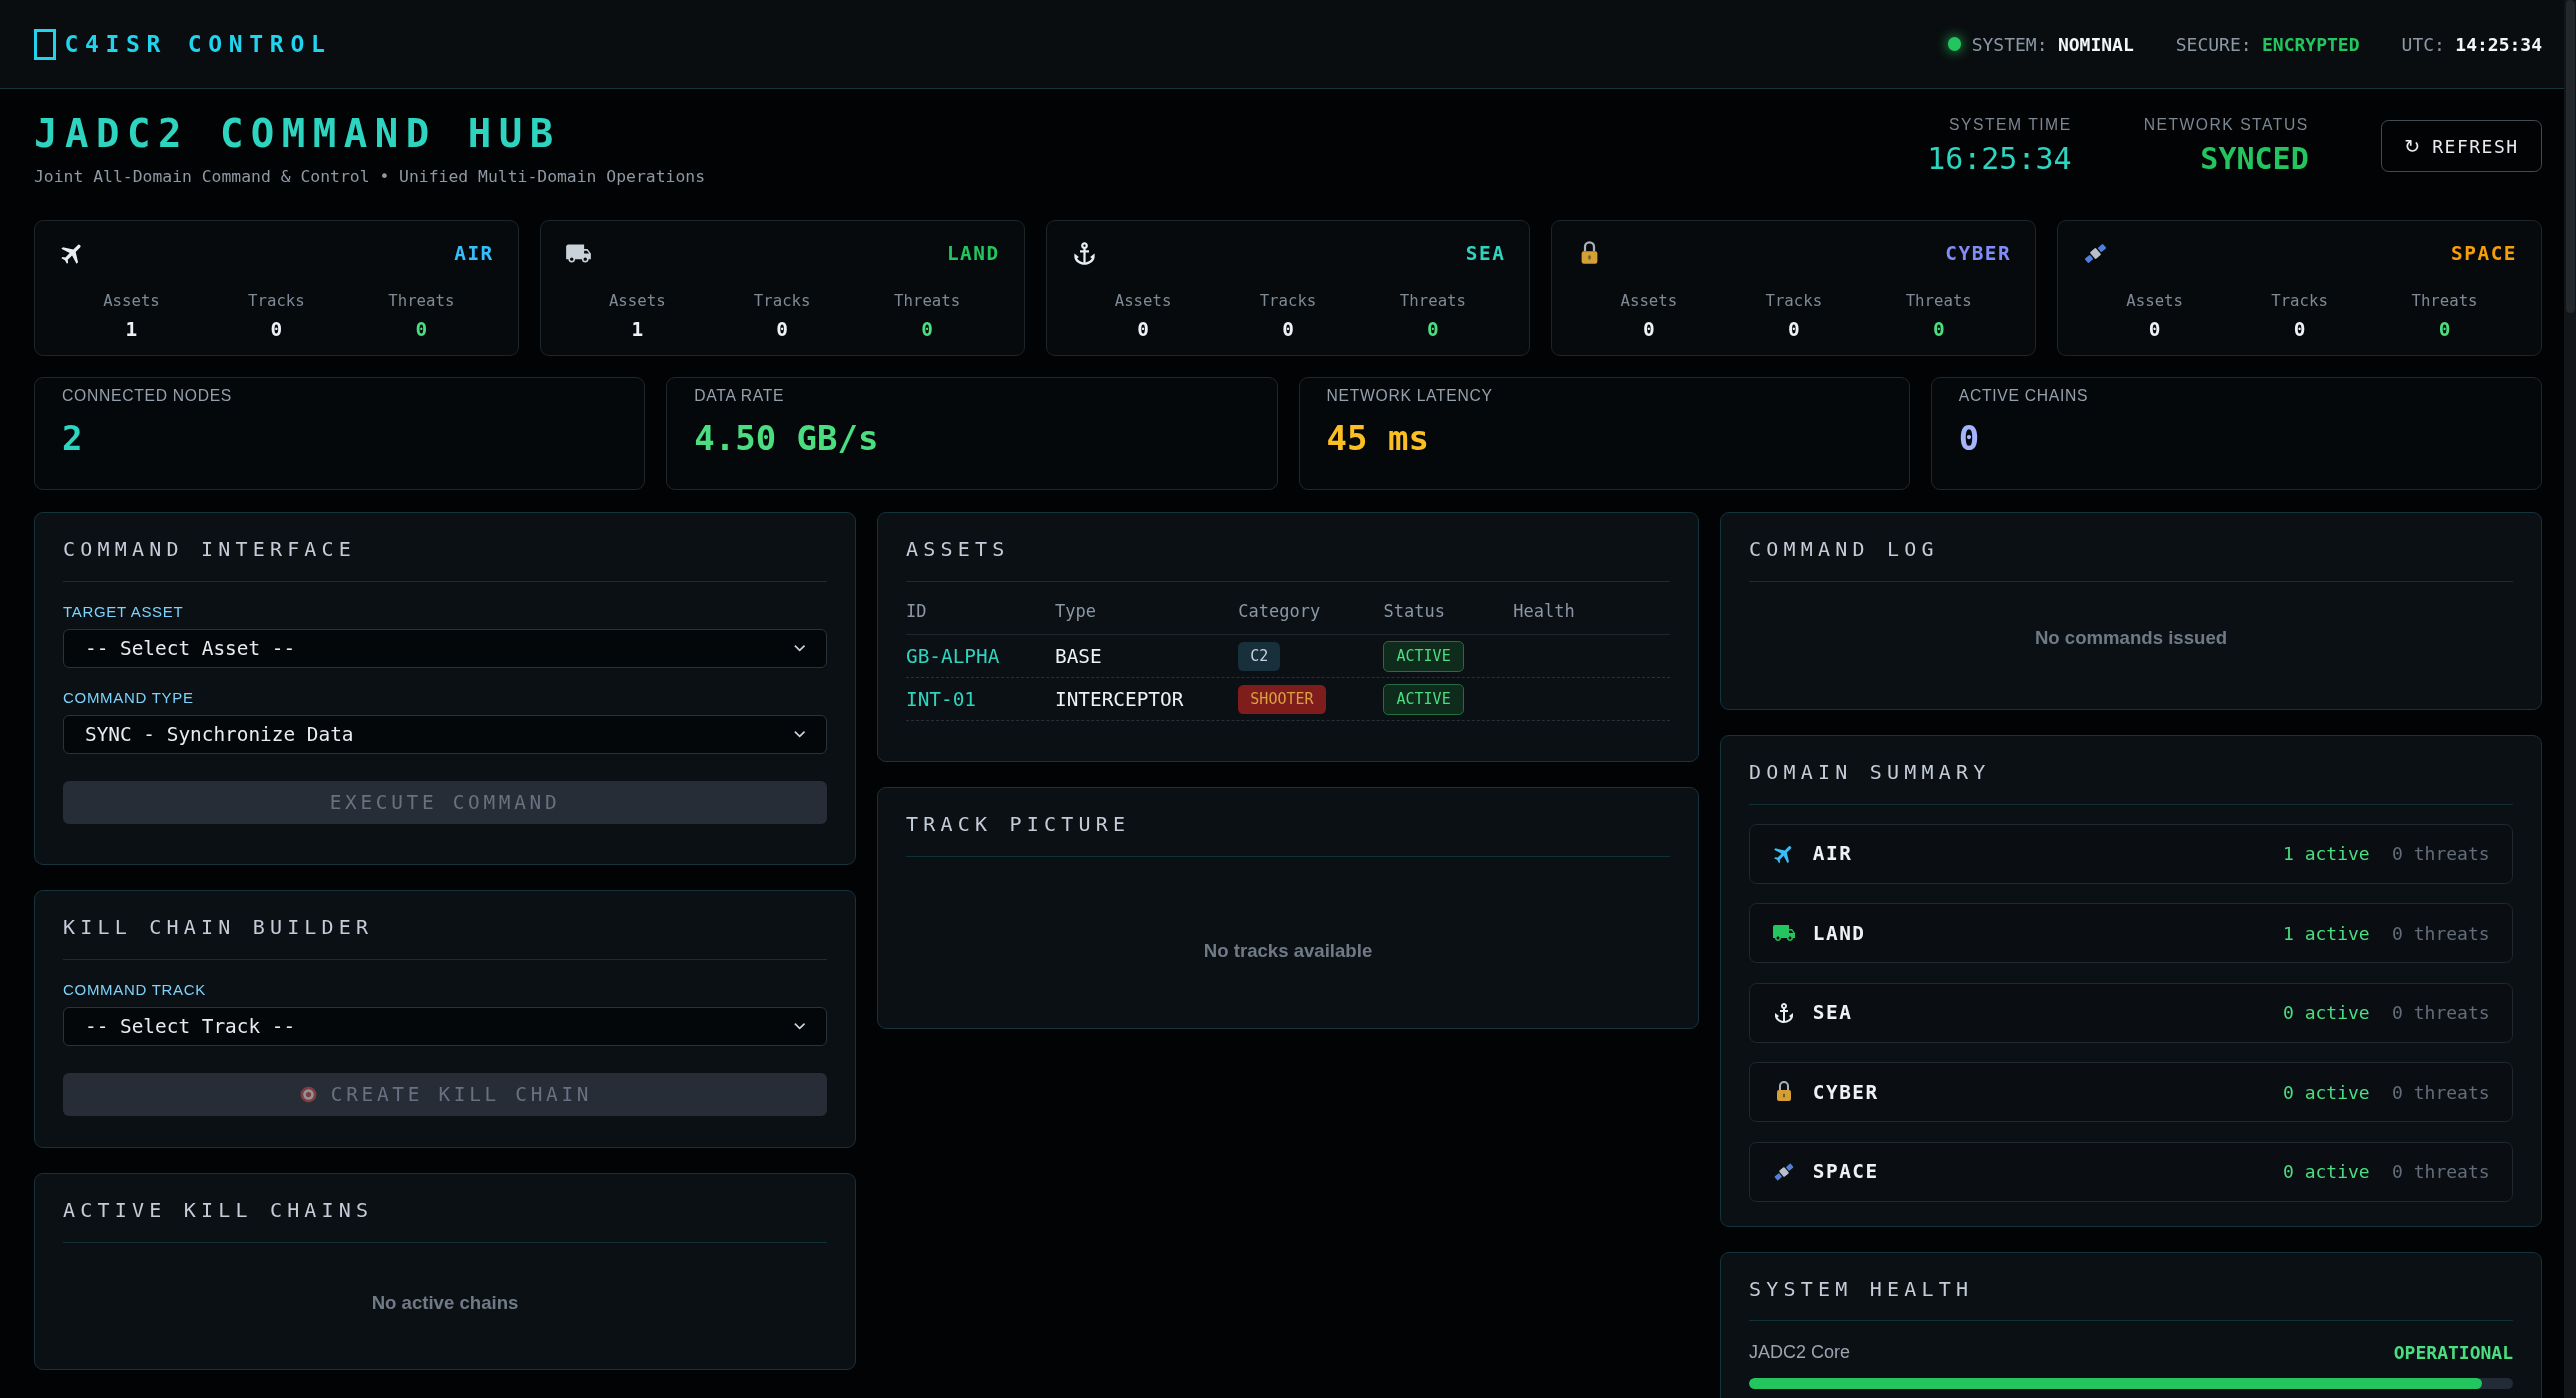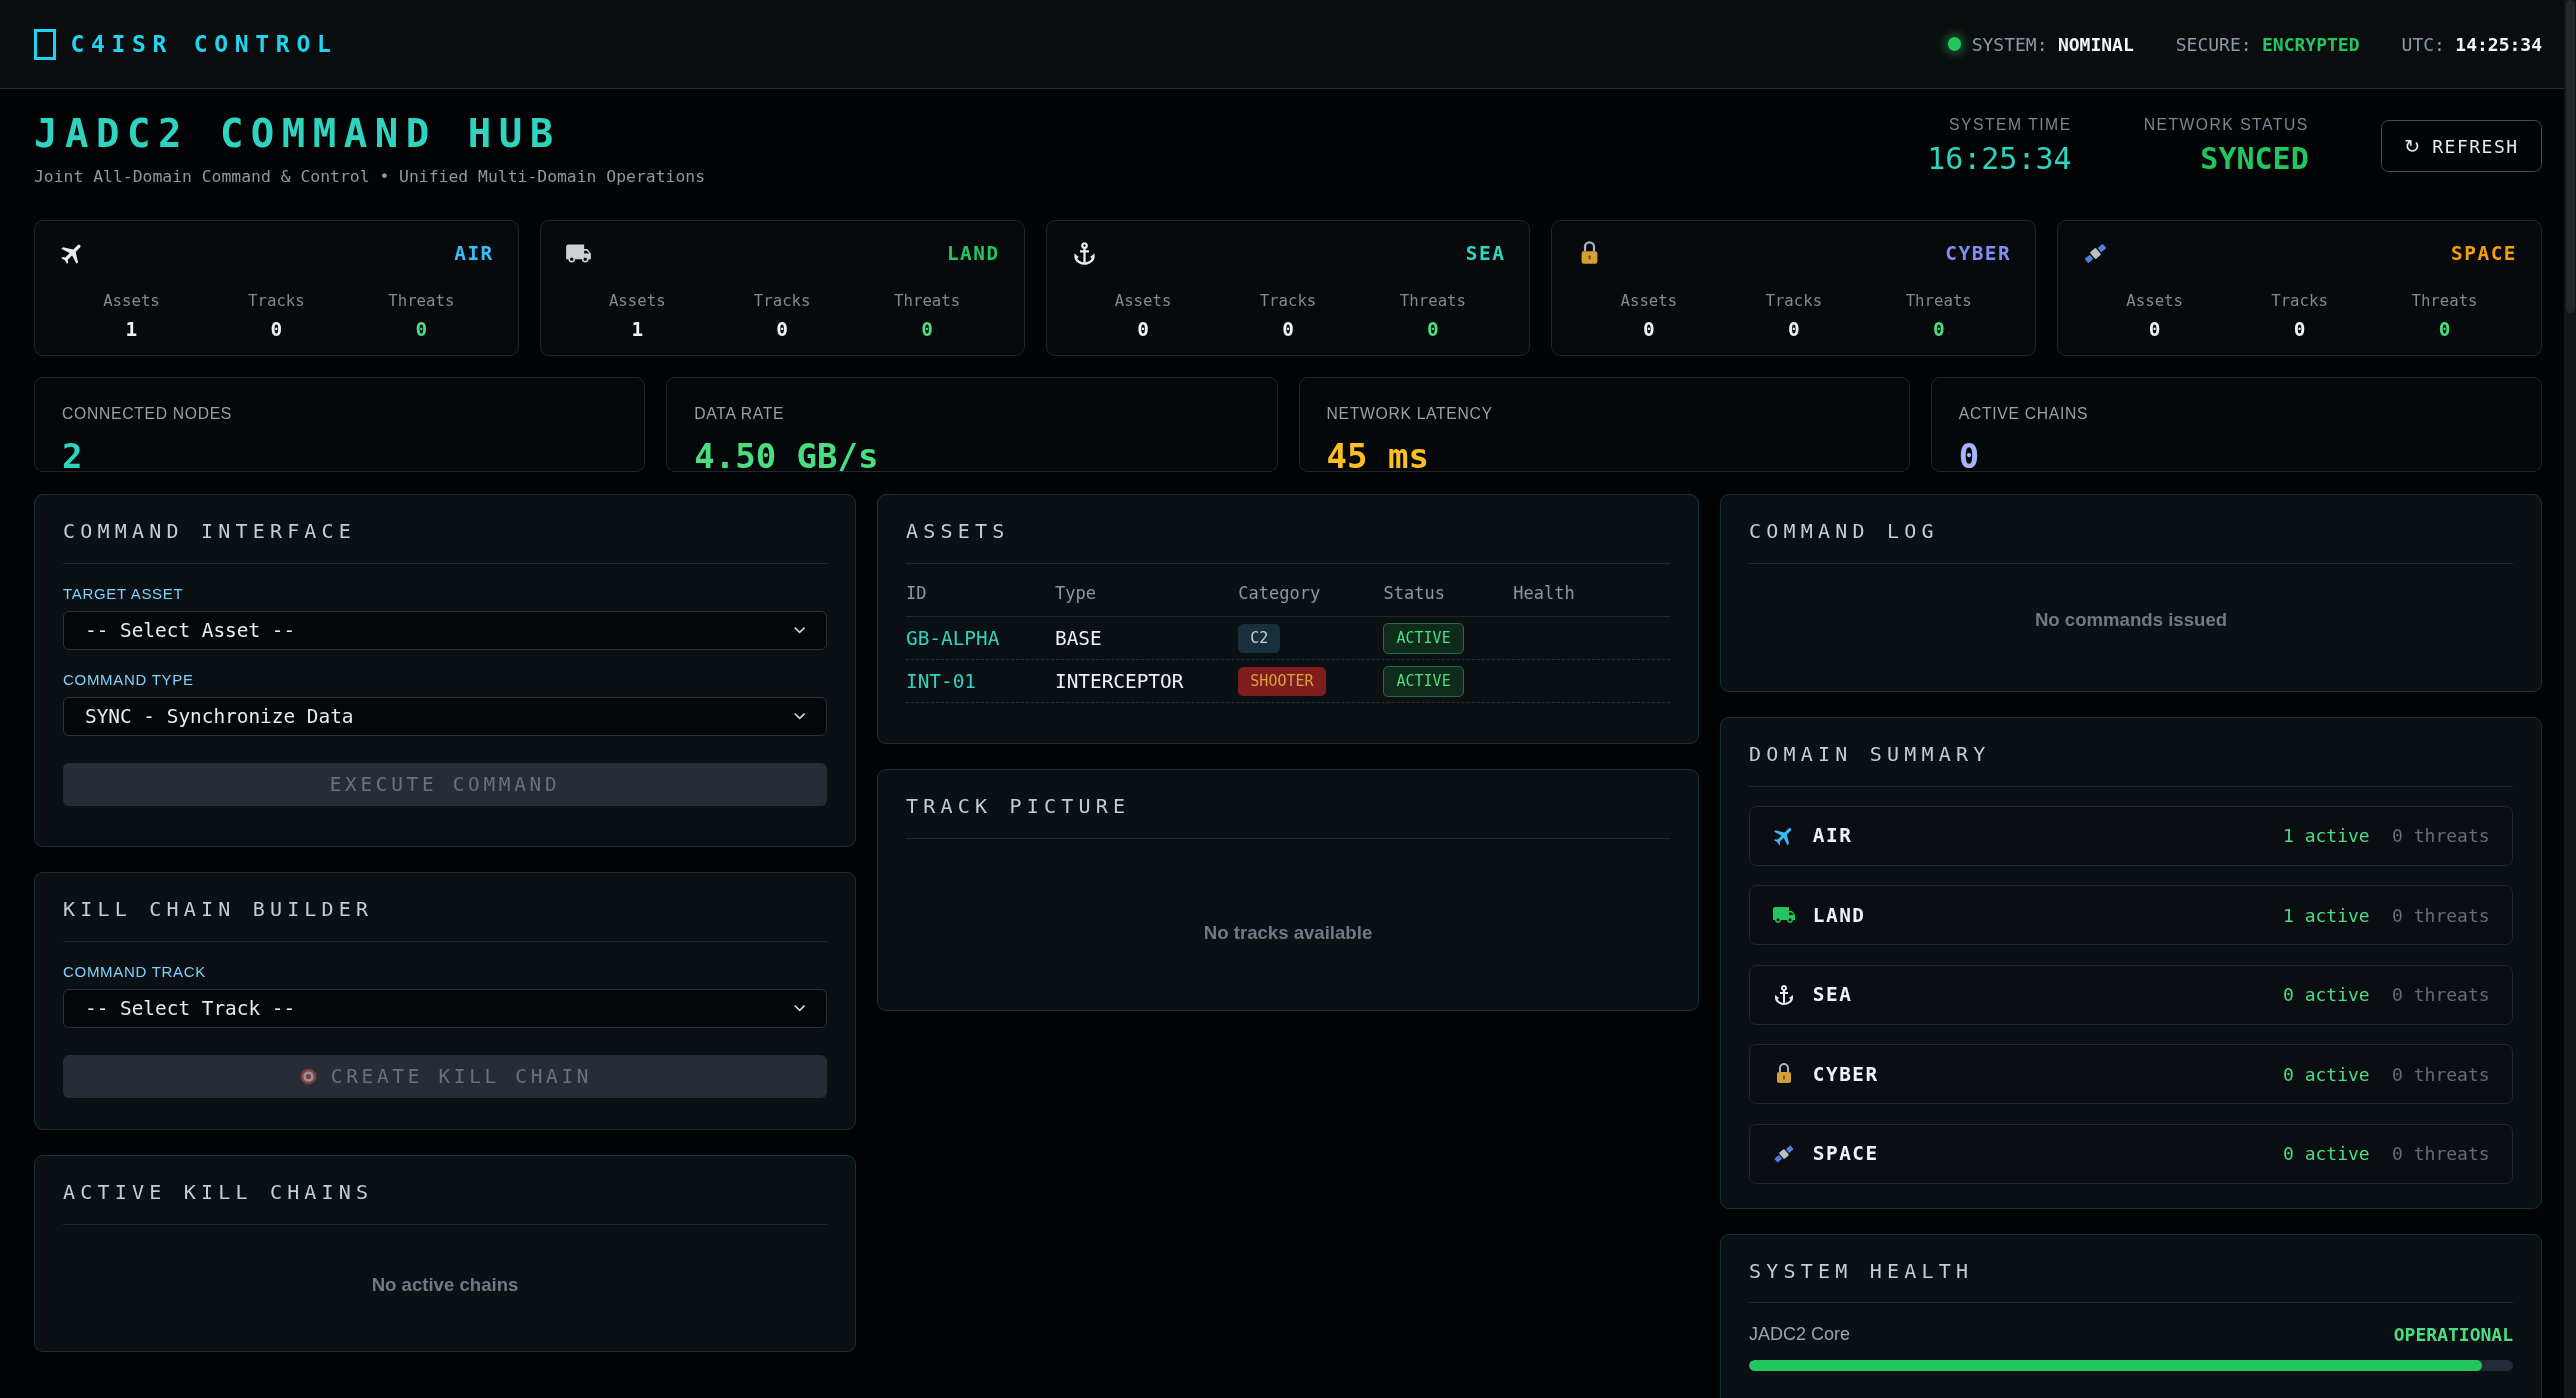--- a/index.html
+++ b/index.html
@@ -6,21 +6,21 @@
   html,body { width:2576px; height:1398px; overflow:hidden; background:#020304; }
   body { font-family:"DejaVu Sans Mono","Liberation Mono",monospace; color:#e5e9ee; position:relative; }
   .sans { font-family:"Liberation Sans","DejaVu Sans",sans-serif; }
 
   
   .scrollbar { position:absolute; right:0; top:0; width:12px; height:1398px; background:#131619; z-index:50; }
   .scrollbar .thumb { position:absolute; top:0; left:1.5px; width:9px; height:313px; background:#23282d; border-radius:4.5px; }
 
   
   .topbar { height:89px; background:#0a0d0f; border-bottom:1.5px solid #14333b; display:flex; align-items:center; justify-content:space-between; padding:0 34px; }
-  .brand { display:flex; align-items:center; gap:14px; }
+  .brand { display:flex; align-items:center; gap:8px; }
   .logo-box { width:22.4px; height:31px; border:3.7px solid #22d3ee; }
   .brand-name { font-size:23px; font-weight:bold; color:#22d3ee; letter-spacing:6.7px; }
   .top-status { display:flex; align-items:center; gap:42px; font-size:18px; }
   .st-group { display:flex; align-items:center; gap:10.4px; }
   .dot { width:13.4px; height:13.4px; border-radius:50%; background:#22c55e; box-shadow:0 0 10.4px 2.2px rgba(34,197,94,.55); }
   .st-label { color:#8d98a5; }
   .st-value { color:#f3f6f9; font-weight:bold; }
   .st-value.green { color:#22c55e; }
 
   
@@ -42,21 +42,21 @@
   .dicon { width:27px; height:27px; display:inline-block; }
   .dicon svg { width:100%; height:100%; display:block; }
   .dname { font-size:19.4px; font-weight:bold; letter-spacing:1.5px; }
   .dstats { display:grid; grid-template-columns:repeat(3,1fr); margin-top:24px; text-align:center; }
   .dstat-label { font-size:15.7px; color:#7f8a96; }
   .dstat-value { margin-top:7.5px; font-size:19.4px; font-weight:bold; color:#eef2f6; }
   .dstat-value.green { color:#4ade80; }
 
   
   .stats-row { display:grid; grid-template-columns:repeat(4,1fr); gap:21px; margin:21px 34px 0 34px; }
-  .scard { background:#05080a; border:1.5px solid #20262c; border-radius:9px; padding:27px 27px; height:95px; }
+  .scard { background:#05080a; border:1.5px solid #20262c; border-radius:9px; padding:9px 27px; height:113px; }
   .scard-label { font-size:15.7px; color:#95a0ac; letter-spacing:0.7px; }
   .scard-value { margin-top:13.4px; font-size:34px; font-weight:bold; }
 
   
   .main-grid { display:grid; grid-template-columns:repeat(3,1fr); gap:21px; align-items:start; margin:22.4px 34px 0 34px; }
   .panel { background:#0a1014; border:1.5px solid #14333b; border-radius:9px; padding:24px 28px; margin-bottom:25px; }
   .panel:last-child { margin-bottom:0; }
   .panel-title { font-size:20px; font-weight:normal; color:#c3ccd7; letter-spacing:5.2px; }
   .divider { border-top:1.5px solid #123038; margin-top:19.4px; }
   .field-label { margin-top:21px; font-size:15px; color:#7dd3fc; letter-spacing:0.7px; }

